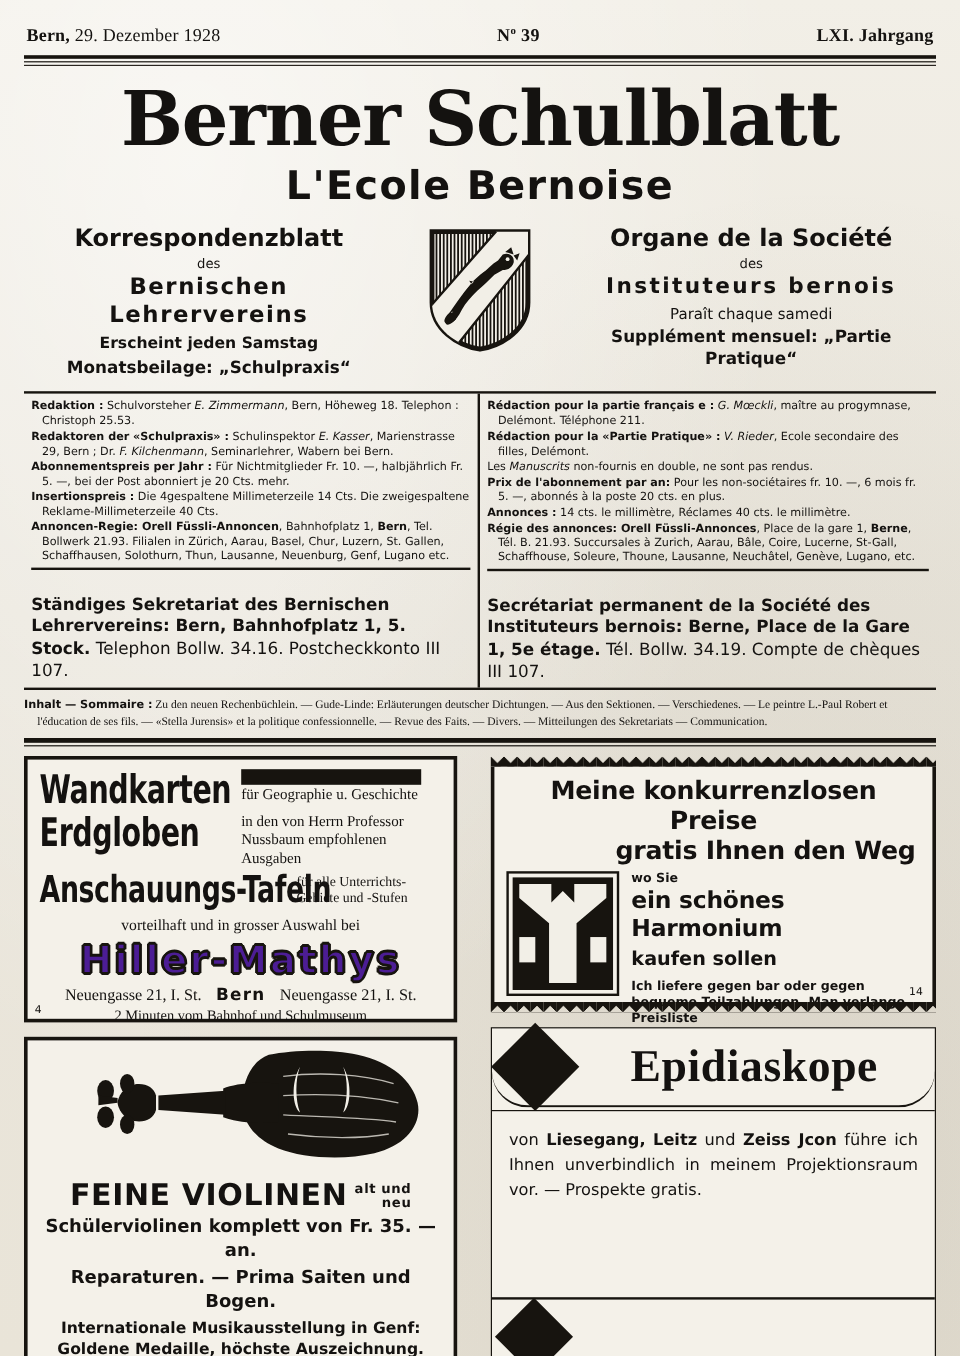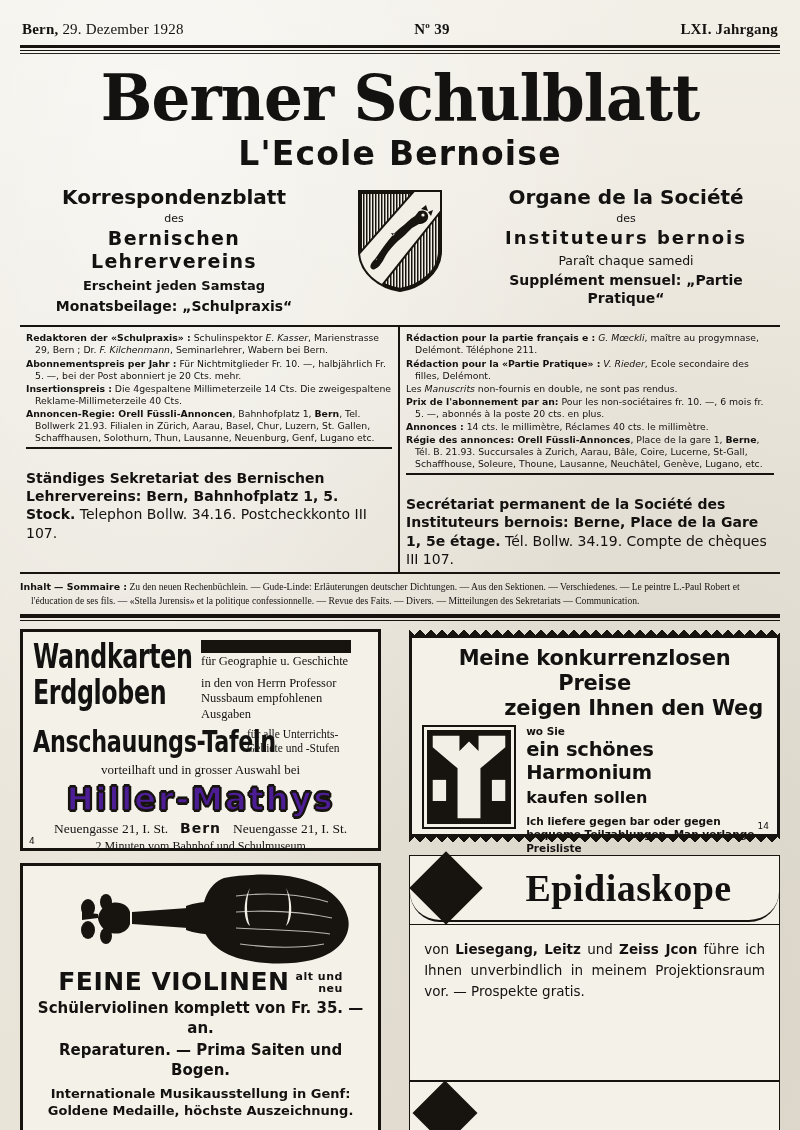--- a/index.html
+++ b/index.html
@@ -168,21 +168,21 @@
   .ruh-wo{font-family:"DejaVu Sans",sans-serif;font-size:10.5px;font-weight:bold;}
   .ruh-h2{font-family:"DejaVu Sans",sans-serif;font-weight:bold;font-size:19.5px;margin-top:1px;letter-spacing:-.2px;}
   .ruh-kauf{font-family:"DejaVu Sans",sans-serif;font-size:16px;font-weight:bold;margin-top:4px;}
   .ruh-liefer{font-family:"DejaVu Sans",sans-serif;font-size:10.5px;font-weight:bold;margin-top:8px;line-height:1.32;}
   .ruh-firm{font-family:"DejaVu Sans",sans-serif;font-weight:bold;font-size:19px;text-align:center;margin-top:6px;letter-spacing:-.2px;}
   .ruh-foot{font-family:"DejaVu Sans",sans-serif;font-size:10.3px;font-weight:bold;line-height:1.3;margin-top:2px;}
 
   
   .ad-violin{padding:6px 8px 6px 8px;position:relative;height:290px;box-sizing:border-box;}
   .violin-img{height:92px;display:block;margin:0 auto;}
-  .v-h1{font-family:"DejaVu Sans",sans-serif;font-weight:bold;font-size:25px;letter-spacing:.5px;display:flex;align-items:flex-end;justify-content:center;gap:6px;margin-top:3px;}
+  .v-h1{font-family:"DejaVu Sans",sans-serif;font-weight:bold;font-size:25px;letter-spacing:.5px;display:flex;align-items:flex-end;justify-content:center;gap:6px;margin-top:16px;}
   .v-h1 .altneu{font-size:11px;line-height:1.05;text-align:right;padding-bottom:2px;}
   .v-l2{font-family:"DejaVu Sans",sans-serif;font-weight:bold;font-size:15px;text-align:center;margin-top:3px;line-height:1.3;}
   .v-l3{font-family:"DejaVu Sans",sans-serif;font-weight:bold;font-size:13px;text-align:center;margin-top:5px;line-height:1.32;}
   .v-name{font-family:"DejaVu Sans",sans-serif;font-weight:bold;font-size:21px;text-align:center;letter-spacing:1.6px;margin-top:7px;}
   .v-addr{font-family:"DejaVu Sans",sans-serif;font-weight:bold;font-size:17px;text-align:center;letter-spacing:1.2px;margin-top:1px;}
   .v-rab{font-family:"DejaVu Sans",sans-serif;font-weight:bold;font-size:12px;text-align:center;letter-spacing:.6px;margin-top:2px;}
 
   
   .ad-epi{padding:0;position:relative;height:290px;box-sizing:border-box;display:flex;flex-direction:column;}
   .epi-top{border-bottom:2px solid #17140f;padding:6px 10px 6px 10px;display:flex;align-items:center;gap:16px;border-radius:30px;}
@@ -261,20 +261,21 @@
       <div class="sm2">des</div>
       <div class="sm3b">Instituteurs bernois</div>
       <div class="sm4b">Paraît chaque samedi</div>
       <div class="sm5">Supplément mensuel: „Partie Pratique“</div>
     </div>
   </div>
 
   <div class="imprint-wrap">
 
     <div class="imprint-col imp-left">
+      <p><span class="b">Redaktion :</span><span> Schulvorsteher </span><span class="i">E. Zimmermann</span><span>, Bern, Höheweg 18. Telephon : Christoph 25.53.</span></p>
       <p><span class="b">Redaktoren der «Schulpraxis» :</span><span> Schulinspektor </span><span class="i">E. Kasser</span><span>, Marienstrasse 29, Bern ; Dr. </span><span class="i">F. Kilchenmann</span><span>, Seminarlehrer, Wabern bei Bern.</span></p>
       <p><span class="b">Abonnementspreis per Jahr :</span><span> Für Nichtmitglieder Fr. 10. —, halbjährlich Fr. 5. —, bei der Post abonniert je 20 Cts. mehr.</span></p>
       <p><span class="b">Insertionspreis :</span><span> Die 4gespaltene Millimeterzeile 14 Cts. Die zweigespaltene Reklame-Millimeterzeile 40 Cts.</span></p>
       <p><span class="b">Annoncen-Regie:</span><span class="b"> Orell Füssli-Annoncen</span><span>, Bahnhofplatz 1, </span><span class="b">Bern</span><span>, Tel. Bollwerk 21.93. Filialen in Zürich, Aarau, Basel, Chur, Luzern, St. Gallen, Schaffhausen, Solothurn, Thun, Lausanne, Neuenburg, Genf, Lugano etc.</span></p>
       <div class="secretariat">
         <span>Ständiges Sekretariat des Bernischen Lehrervereins: Bern, Bahnhofplatz 1, 5. Stock.</span><span class="thin"> Telephon Bollw. 34.16. Postcheckkonto III 107.</span>
       </div>
     </div>
 
     <div class="imprint-col imp-right">
@@ -370,21 +371,21 @@
       </div>
     </div>
 
     <div class="adcol right">
 
       <div>
         <div class="zig"></div>
         <div class="ad-ruh">
           <div class="ruh-h1">
             <span>Meine konkurrenzlosen Preise</span>
-            <span class="l2">zeigen Ihnen den Weg</span>
+            <span class="l2">gratis Ihnen den Weg</span>
           </div>
           <div class="ruh-body">
             <div class="ruh-logo">
               <svg viewBox="0 0 88 98" width="100%" height="100%" preserveAspectRatio="none">
                 <rect x="0" y="0" width="88" height="98" fill="#17140f"></rect>
                 <path d="M6 6 L34 6 L34 22 L44 12 L54 22 L54 6 L82 6 L82 18 L56 40 L56 92 L32 92 L32 40 L6 18 Z" fill="#f2efe7"></path>
                 <rect x="6" y="52" width="14" height="22" fill="#f2efe7"></rect>
                 <rect x="68" y="52" width="14" height="22" fill="#f2efe7"></rect>
               </svg>
             </div>

